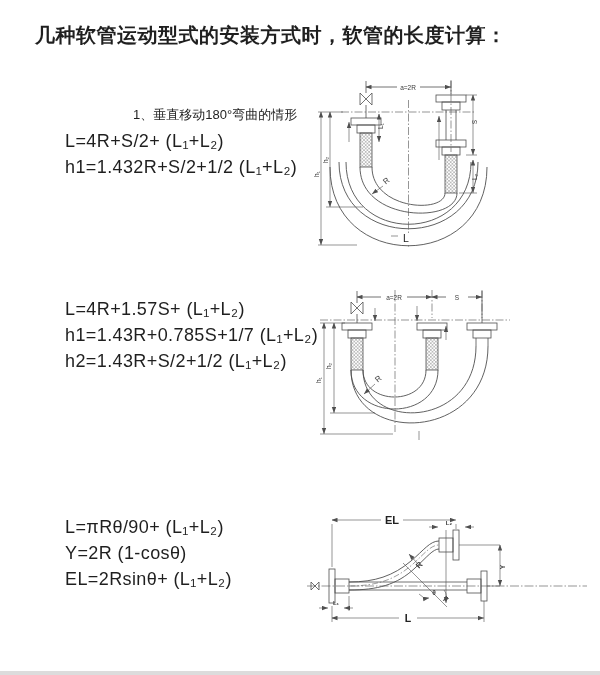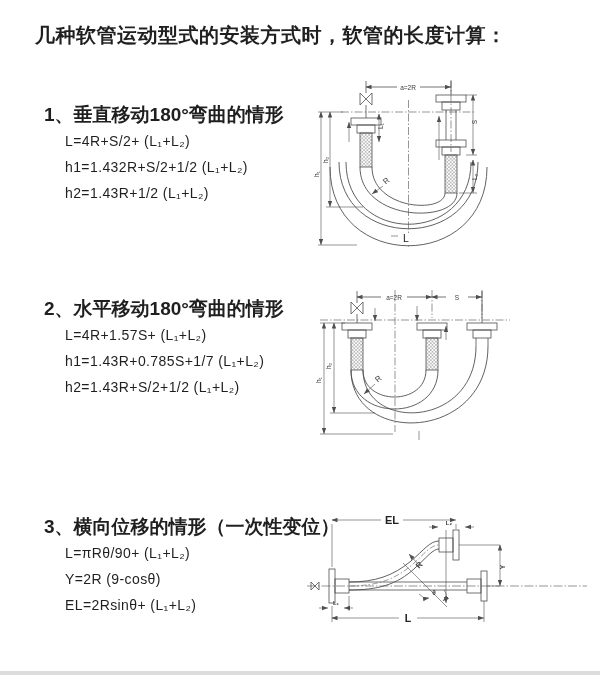--- a/index.html
+++ b/index.html
@@ -6,54 +6,51 @@
   body{
     width:600px;height:675px;position:relative;overflow:hidden;
     background:#ffffff;color:#1f1f1f;
     font-family:"Liberation Sans", sans-serif;
   }
   .page-title{
     position:absolute;left:35px;top:22px;
     font-size:20px;font-weight:700;letter-spacing:.5px;white-space:nowrap;
   }
   .section{position:absolute;left:44px;}
-  .section .heading{font-size:19px;font-weight:700;line-height:26px;margin:0;white-space:nowrap;text-align:right;}
-  .section .formula{font-size:14px;line-height:26px;margin:0;padding-left:21px;letter-spacing:.4px;white-space:nowrap;}
+  .section .heading{font-size:13px;font-weight:400;line-height:26px;margin:0;white-space:nowrap;text-align:right;}
+  .section .formula{font-size:18px;line-height:26px;margin:0;padding-left:21px;letter-spacing:.4px;white-space:nowrap;}
   #sec1{top:102px;} #sec2{top:296px;} #sec3{top:514px;}
   .diag{position:absolute;}
   #d1{left:313px;top:72px;} #d2{left:305px;top:282px;} #d3{left:295px;top:500px;font-weight:bold;}
   svg{display:block;}
   svg text{font-family:"Liberation Sans", sans-serif;fill:#3a3a3a;stroke:none;}
   .dimtxt{font-size:6.5px;}
   .bigtxt{font-size:10.5px;fill:#222;}
   .bottom-strip{position:absolute;left:0;bottom:0;width:600px;height:4px;background:#dcdcdc;}
 </style>
 </head>
 <body>
 
 <div class="page-title">几种软管运动型式的安装方式时，软管的长度计算：</div>
 
 <div class="section" id="sec1">
   <p class="heading">1、垂直移动180°弯曲的情形</p>
   <p class="formula">L=4R+S/2+ (L₁+L₂)</p>
   <p class="formula">h1=1.432R+S/2+1/2 (L₁+L₂)</p>
-  <p class="formula">h2=1.43R+1/2 (L₁+L₂)</p>
 </div>
 
 <div class="section" id="sec2">
-  <p class="heading">2、水平移动180°弯曲的情形</p>
   <p class="formula">L=4R+1.57S+ (L₁+L₂)</p>
   <p class="formula">h1=1.43R+0.785S+1/7 (L₁+L₂)</p>
   <p class="formula">h2=1.43R+S/2+1/2 (L₁+L₂)</p>
 </div>
 
 <div class="section" id="sec3">
-  <p class="heading">3、横向位移的情形（一次性变位）</p>
   <p class="formula">L=πRθ/90+ (L₁+L₂)</p>
-  <p class="formula">Y=2R (9-cosθ)</p>
+  <p class="formula">Y=2R (1-cosθ)</p>
   <p class="formula">EL=2Rsinθ+ (L₁+L₂)</p>
 </div>
 
 <div class="diag" id="d1">
 <svg width="190" height="180" viewBox="0 0 190 180">
   <defs>
     <marker id="aE" markerWidth="7" markerHeight="5" refX="6" refY="2.2" orient="auto" markerUnits="userSpaceOnUse">
       <path d="M0,0 L6,2.2 L0,4.4 z" fill="#4f4f4f"></path>
     </marker>
     <marker id="aS" markerWidth="7" markerHeight="5" refX="0.5" refY="2.2" orient="auto" markerUnits="userSpaceOnUse">

